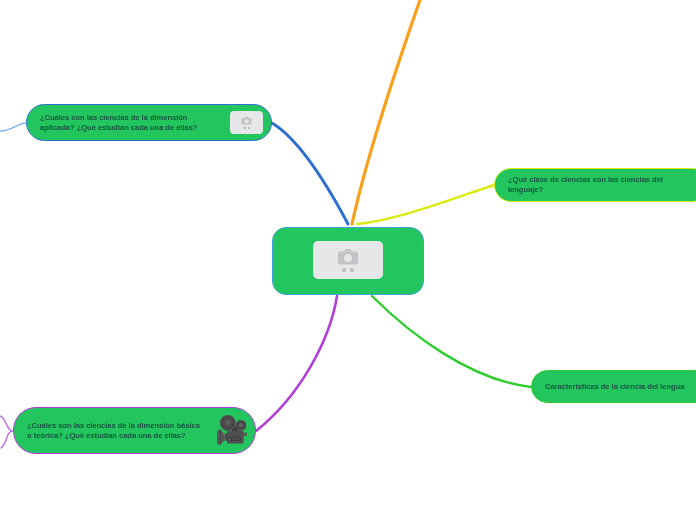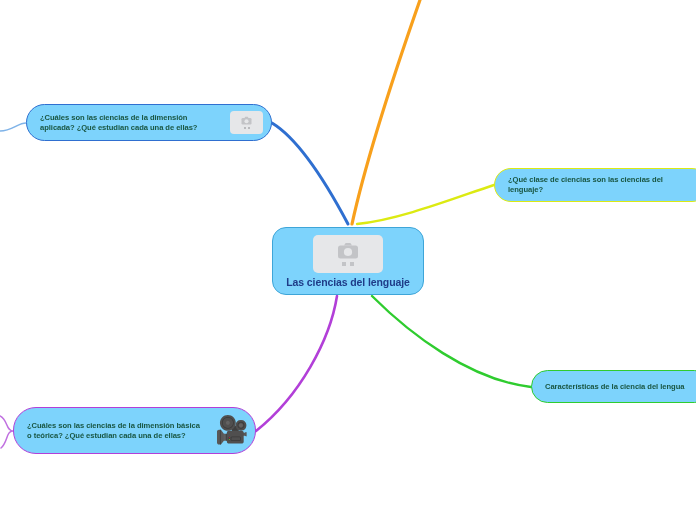--- a/index.html
+++ b/index.html
@@ -25,21 +25,21 @@
     position: absolute;
     left: 0; top: 0;
     width: 696px;
     height: 520px;
     pointer-events: none;
   }
 
   .node {
     position: absolute;
     box-sizing: border-box;
-    background: #7dd3fc;
+    background: #22c55e;
     display: flex;
     align-items: center;
     border-style: solid;
   }
 
   
   .node-central {
     left: 272px;
     top: 227px;
     width: 152px;
@@ -192,21 +192,20 @@
       <svg width="22" height="17" viewBox="0 0 22 17" aria-hidden="true">
         <rect x="1" y="3.5" width="20" height="13" rx="2.5" fill="#c3c4c7"></rect>
         <path d="M7 3.5 L8.6 1 h4.8 L15 3.5 Z" fill="#c3c4c7"></path>
         <circle cx="11" cy="10" r="4.1" fill="#e6e7e9"></circle>
       </svg>
       <span class="dots">
           <i></i>
           <i></i>
         </span>
     </div>
-    <div class="central-title">Las ciencias del lenguaje</div>
   </div>
 
   <div class="node node-tl">
     <div class="leaf-text">¿Cuáles son las ciencias de la dimensión aplicada? ¿Qué estudian cada una de ellas?</div>
     <div class="thumb">
       <svg width="11" height="9" viewBox="0 0 22 17" aria-hidden="true">
         <rect x="1" y="3.5" width="20" height="13" rx="2.5" fill="#c3c4c7"></rect>
         <path d="M7 3.5 L8.6 1 h4.8 L15 3.5 Z" fill="#c3c4c7"></path>
         <circle cx="11" cy="10" r="4.1" fill="#e6e7e9"></circle>
       </svg>

